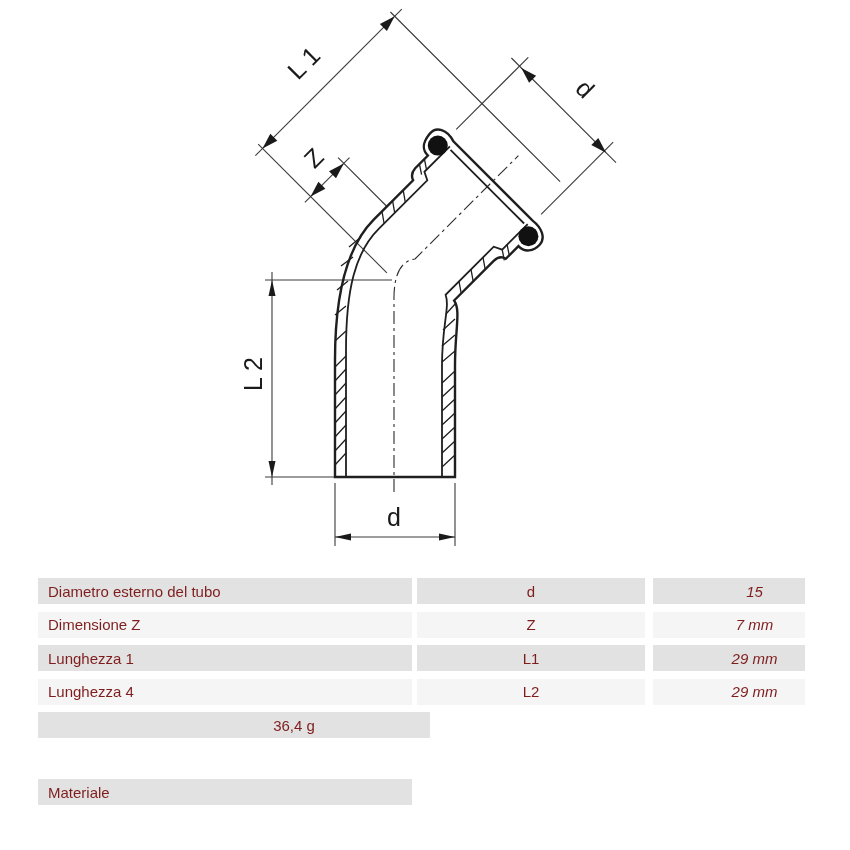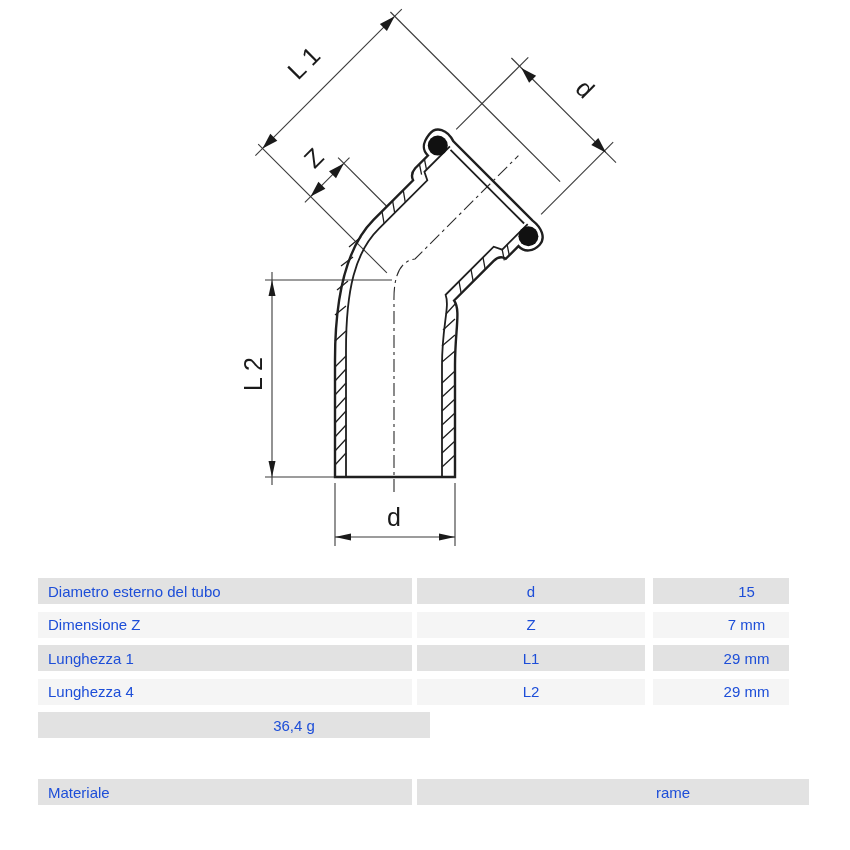--- a/index.html
+++ b/index.html
@@ -1,26 +1,26 @@
 <!DOCTYPE html>
 <html><head>
 <meta charset="utf-8">
 <style>
   html,body{margin:0;padding:0;background:#ffffff;}
   body{width:850px;height:850px;position:relative;font-family:"Liberation Sans",sans-serif;overflow:hidden;}
   .drawing-wrap{position:absolute;left:0;top:0;width:850px;height:565px;}
   svg text{font-family:"Liberation Sans",sans-serif;fill:#1a1a1a;}
 
   .spec-table{position:absolute;left:38px;top:578px;width:771px;}
-  .trow{display:flex;height:26px;margin-bottom:7.5px;font-size:15px;color:#1d4ed8;}
+  .trow{display:flex;height:26px;margin-bottom:7.5px;font-size:15px;color:#7f1d1d;}
   .trow:last-child{margin-bottom:0;}
   .cell{display:flex;align-items:center;height:100%;box-sizing:border-box;}
   .c1{width:374px;margin-right:5px;padding-left:10px;}
   .c2{width:228px;margin-right:8px;justify-content:center;}
-  .c3{width:136px;justify-content:center;padding-left:51px;}
+  .c3{width:152px;justify-content:center;padding-left:51px;font-style:italic;}
   .cmerged{width:392px;justify-content:center;padding-left:120px;}
   .odd .cell{background:#e2e2e2;}
   .even .cell{background:#f5f5f5;}
 </style>
 </head>
 <body>
 
 <div class="drawing-wrap">
 <svg width="850" height="565" viewBox="0 0 850 565">
 
@@ -138,15 +138,14 @@
     <div class="cell c2">L2</div>
     <div class="cell c3">29 mm</div>
   </div>
   <div class="trow odd">
     <div class="cell cmerged">36,4 g</div>
   </div>
   <div class="trow even">
   </div>
   <div class="trow odd">
     <div class="cell c1">Materiale</div>
-    <div class="cell cmerged">rame</div>
   </div>
 </div>
 
 </body></html>

